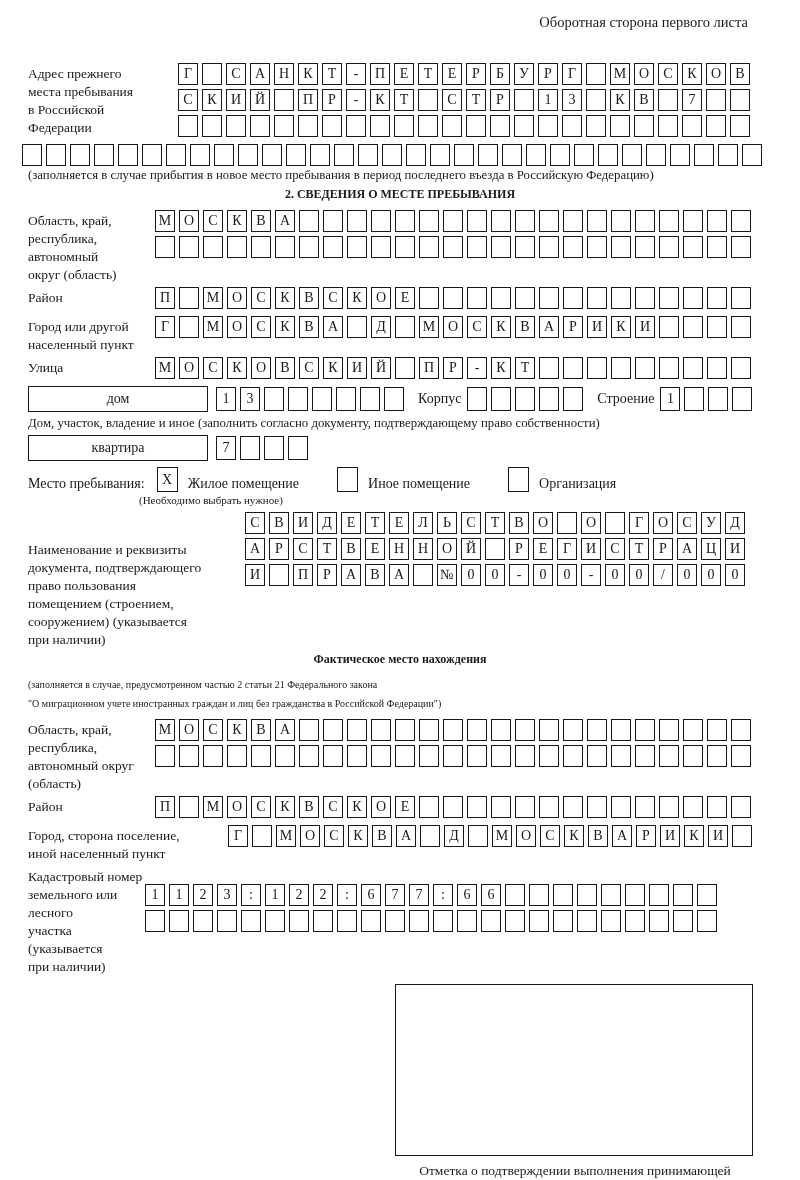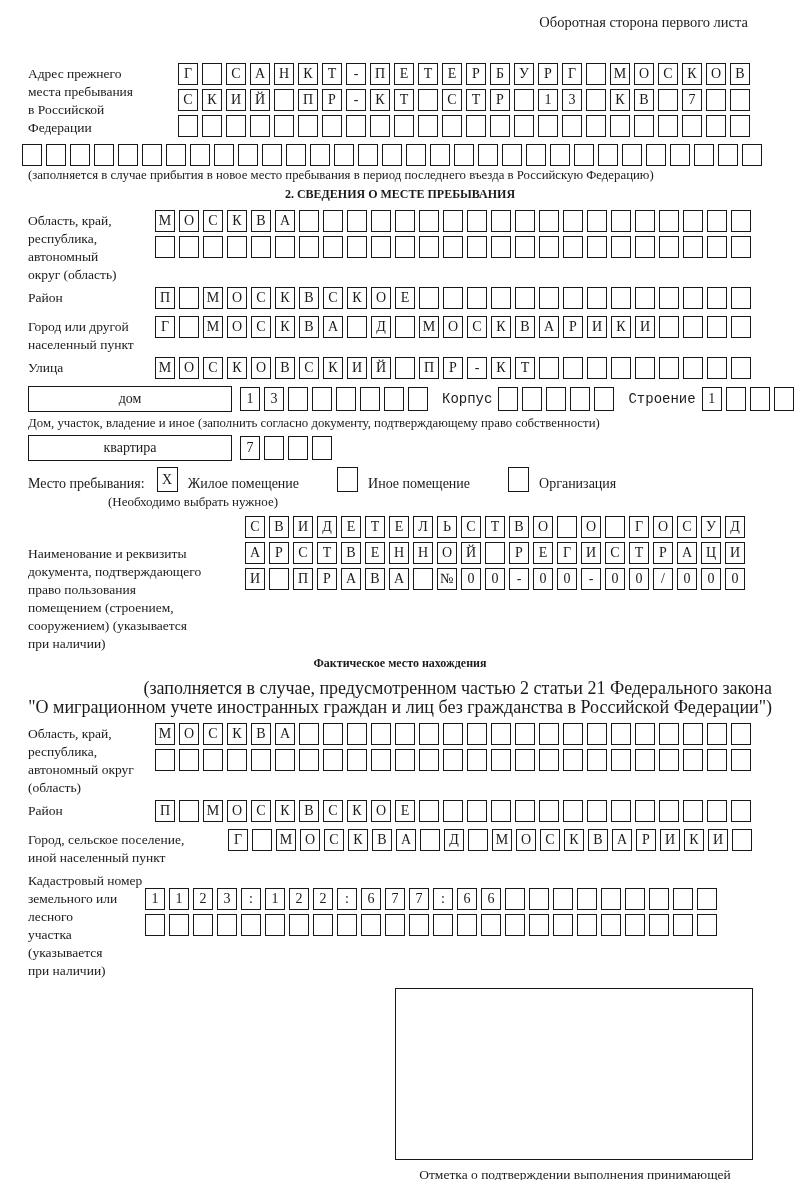--- a/index.html
+++ b/index.html
@@ -33,36 +33,36 @@
   .note { font-size: 12.8px; margin-bottom: 4px; }
   .center { text-align: left; }
   .sec-title { text-align: center; font-weight: bold; font-size: 12px; margin: 2px 0 8px 0; }
 
   .hrow { display: flex; align-items: center; margin: 2px 0 4px 0; }
   .named-box {
     border: 1.5px solid #191919; height: 26px; flex: none;
     display: flex; align-items: center; justify-content: center;
     font-size: 14px; margin-right: 8px;
   }
-  .nb180 { width: 204px; }
-  .inl { font-size: 14px; margin: 0 6px 0 14px; font-family: Liberation Mono, monospace; }
+  .nb180 { width: 180px; }
+  .inl { font-size: 14px; margin: 0 6px 0 14px; }
   .hrow .cells { margin-bottom: 0; }
   .hrow .cell { height: 24px; }
 
   .stay-row { display: flex; align-items: flex-end; font-size: 14px; margin: 6px 0 2px 0; }
   .checkbox {
     width: 21px; height: 25px; flex: none;
     border: 1.5px solid #191919;
     display: inline-flex; align-items: center; justify-content: center;
     font-size: 14px; margin: 0 10px 0 12px;
   }
   .stay-gap { width: 26px; flex: none; }
-  .stay-note { font-size: 13px; margin: 0 0 6px 80px; }
-
-  .subnotes { text-align: right; font-size: 18px; line-height: 19px; margin-bottom: 6px; }
+  .stay-note { font-size: 11px; margin: 0 0 6px 111px; }
+
+  .subnotes { text-align: left; font-size: 10px; line-height: 19px; margin-bottom: 6px; }
 
   .confirm-wrap { margin-left: 367px; margin-top: 8px; width: 360px; }
   .confirm-box { width: 358px; height: 172px; border: 1.8px solid #191919; background: #ffffff; }
   .confirm-caption {
     margin-top: 5px; font-size: 13.5px; line-height: 19px;
     text-align: center; white-space: pre-line;
   }
 </style>
 </head>
 <body>
@@ -590,21 +590,21 @@
           <div class="cell"></div>
           <div class="cell"></div>
           <div class="cell"></div>
           <div class="cell"></div>
           <div class="cell"></div>
         </div>
     </div>
   </div>
 
   <div class="field">
-    <div class="f-label w198">Город, сельское поселение,
+    <div class="f-label w198">Город, сторона поселение,
 иной населенный пункт</div>
     <div class="rows">
       <div class="cells">
           <div class="cell">Г</div>
           <div class="cell"></div>
           <div class="cell">М</div>
           <div class="cell">О</div>
           <div class="cell">С</div>
           <div class="cell">К</div>
           <div class="cell">В</div>

